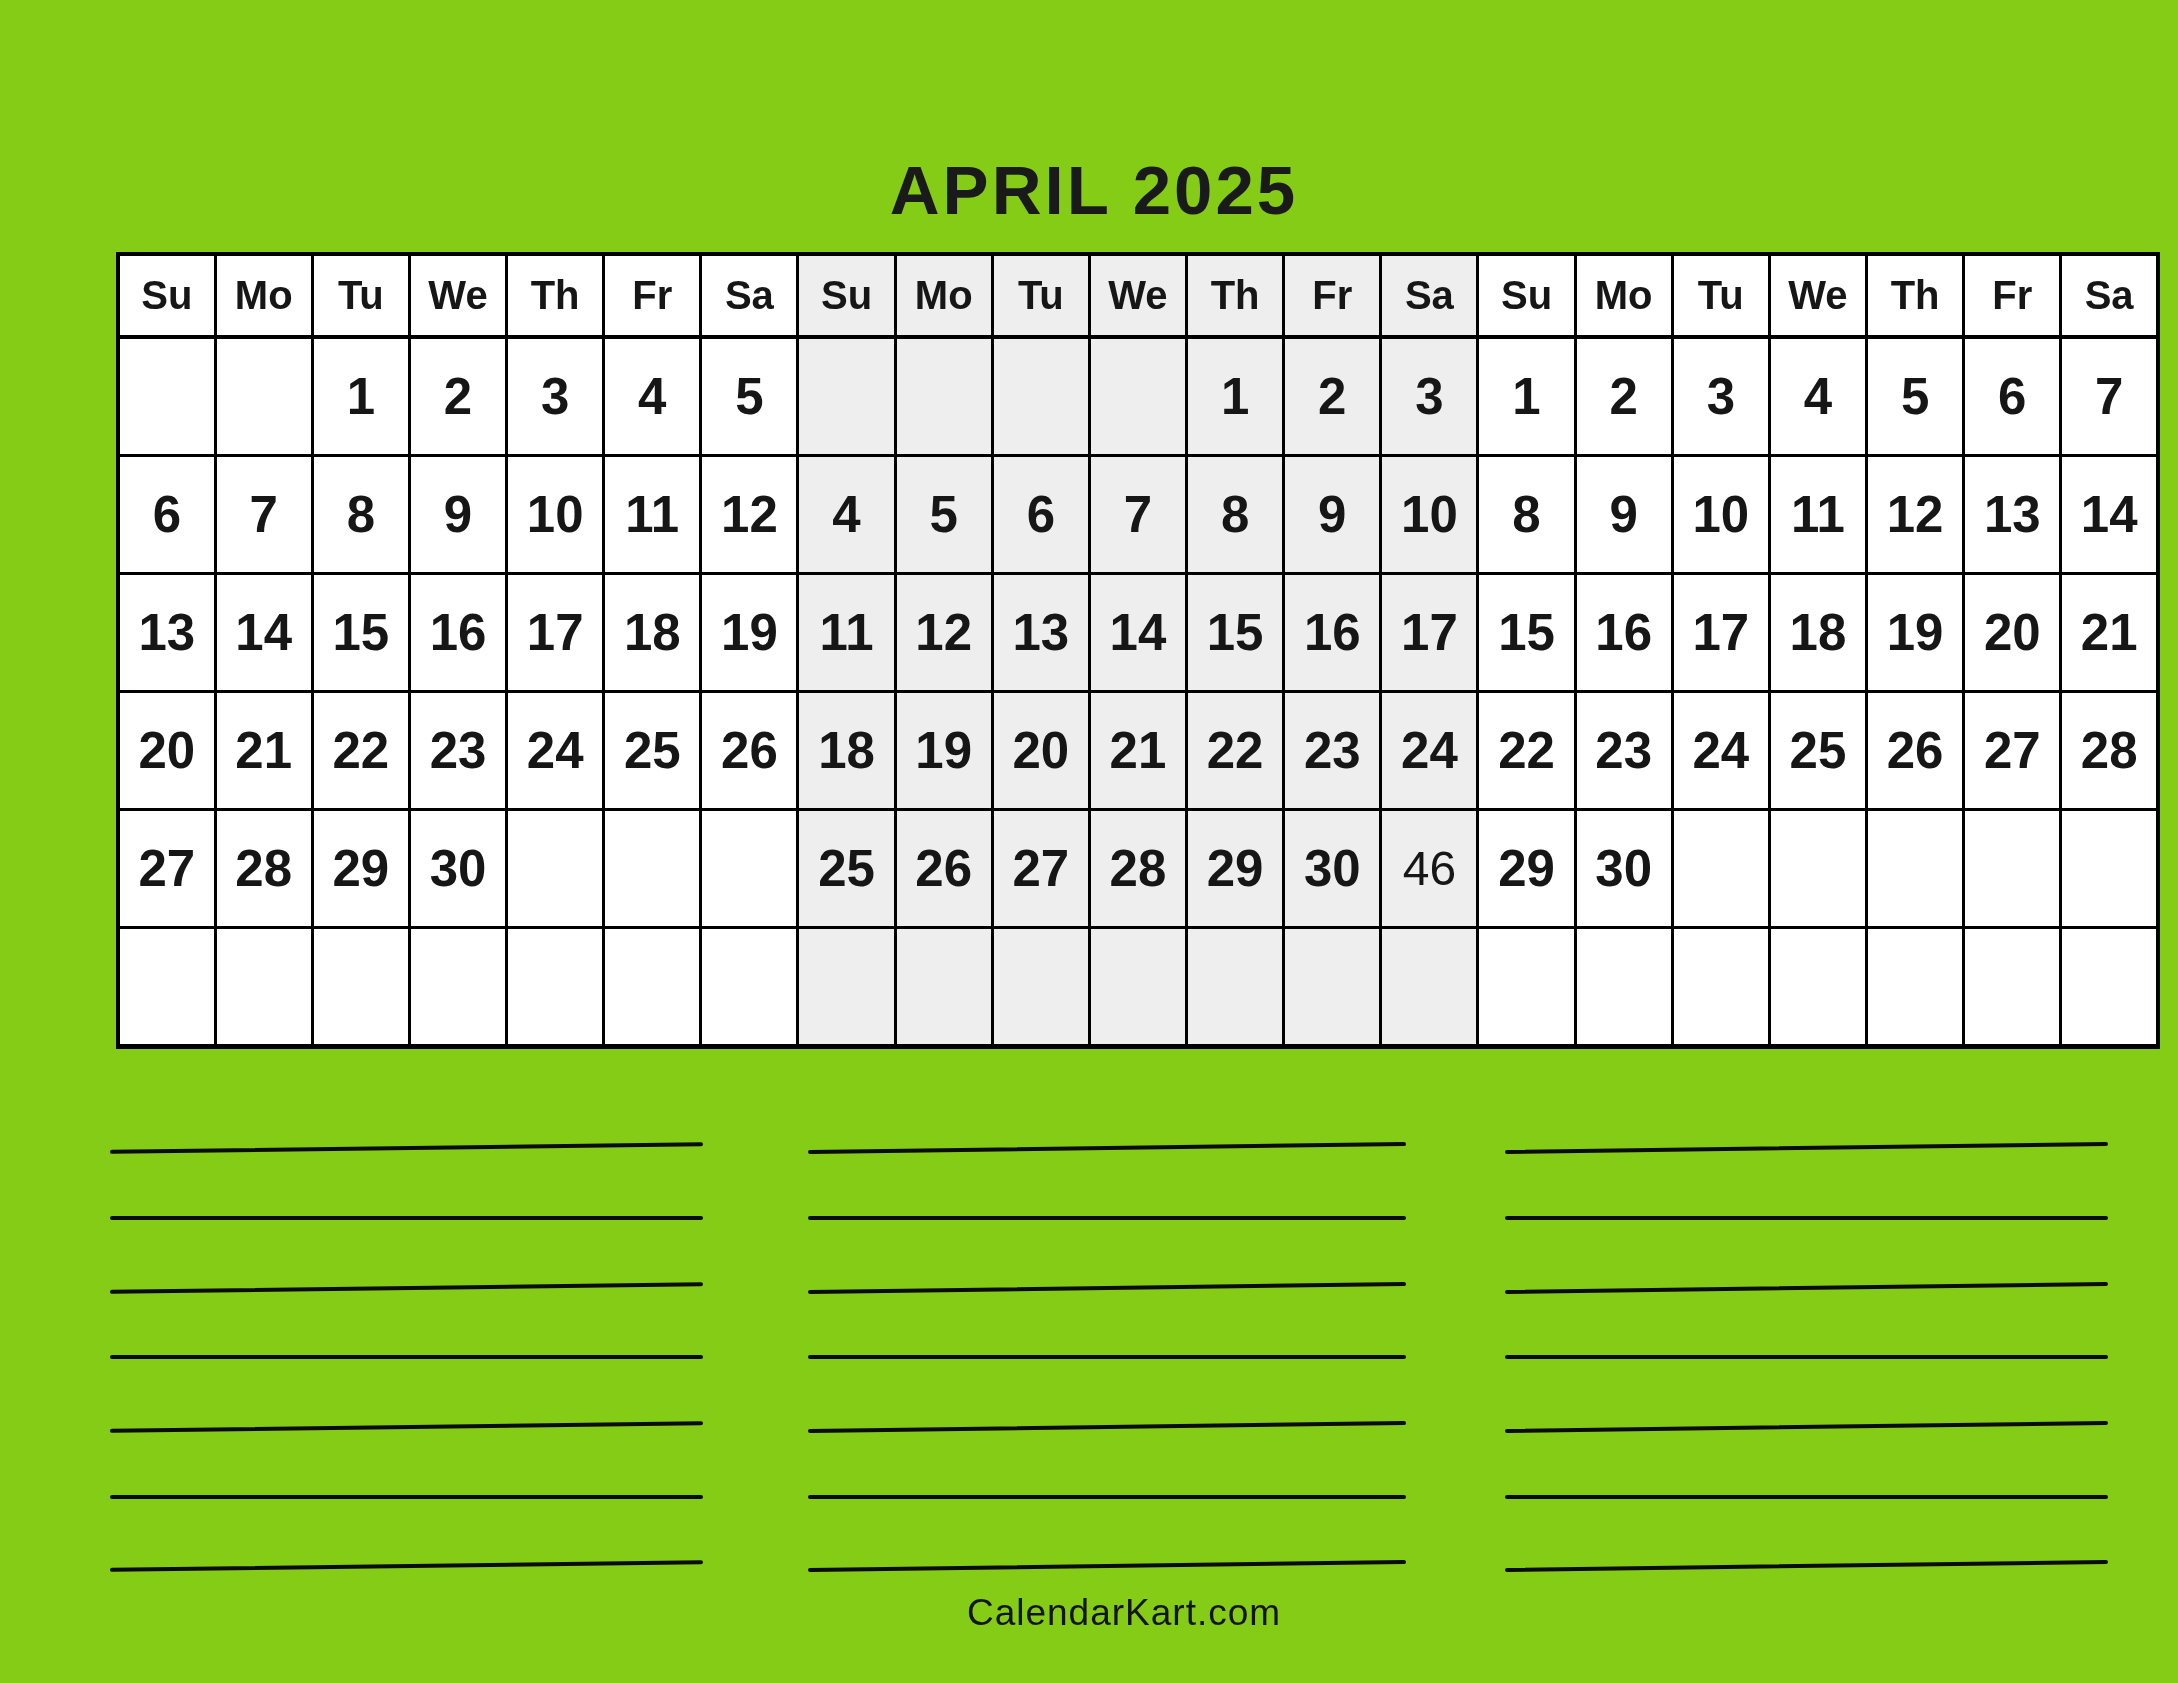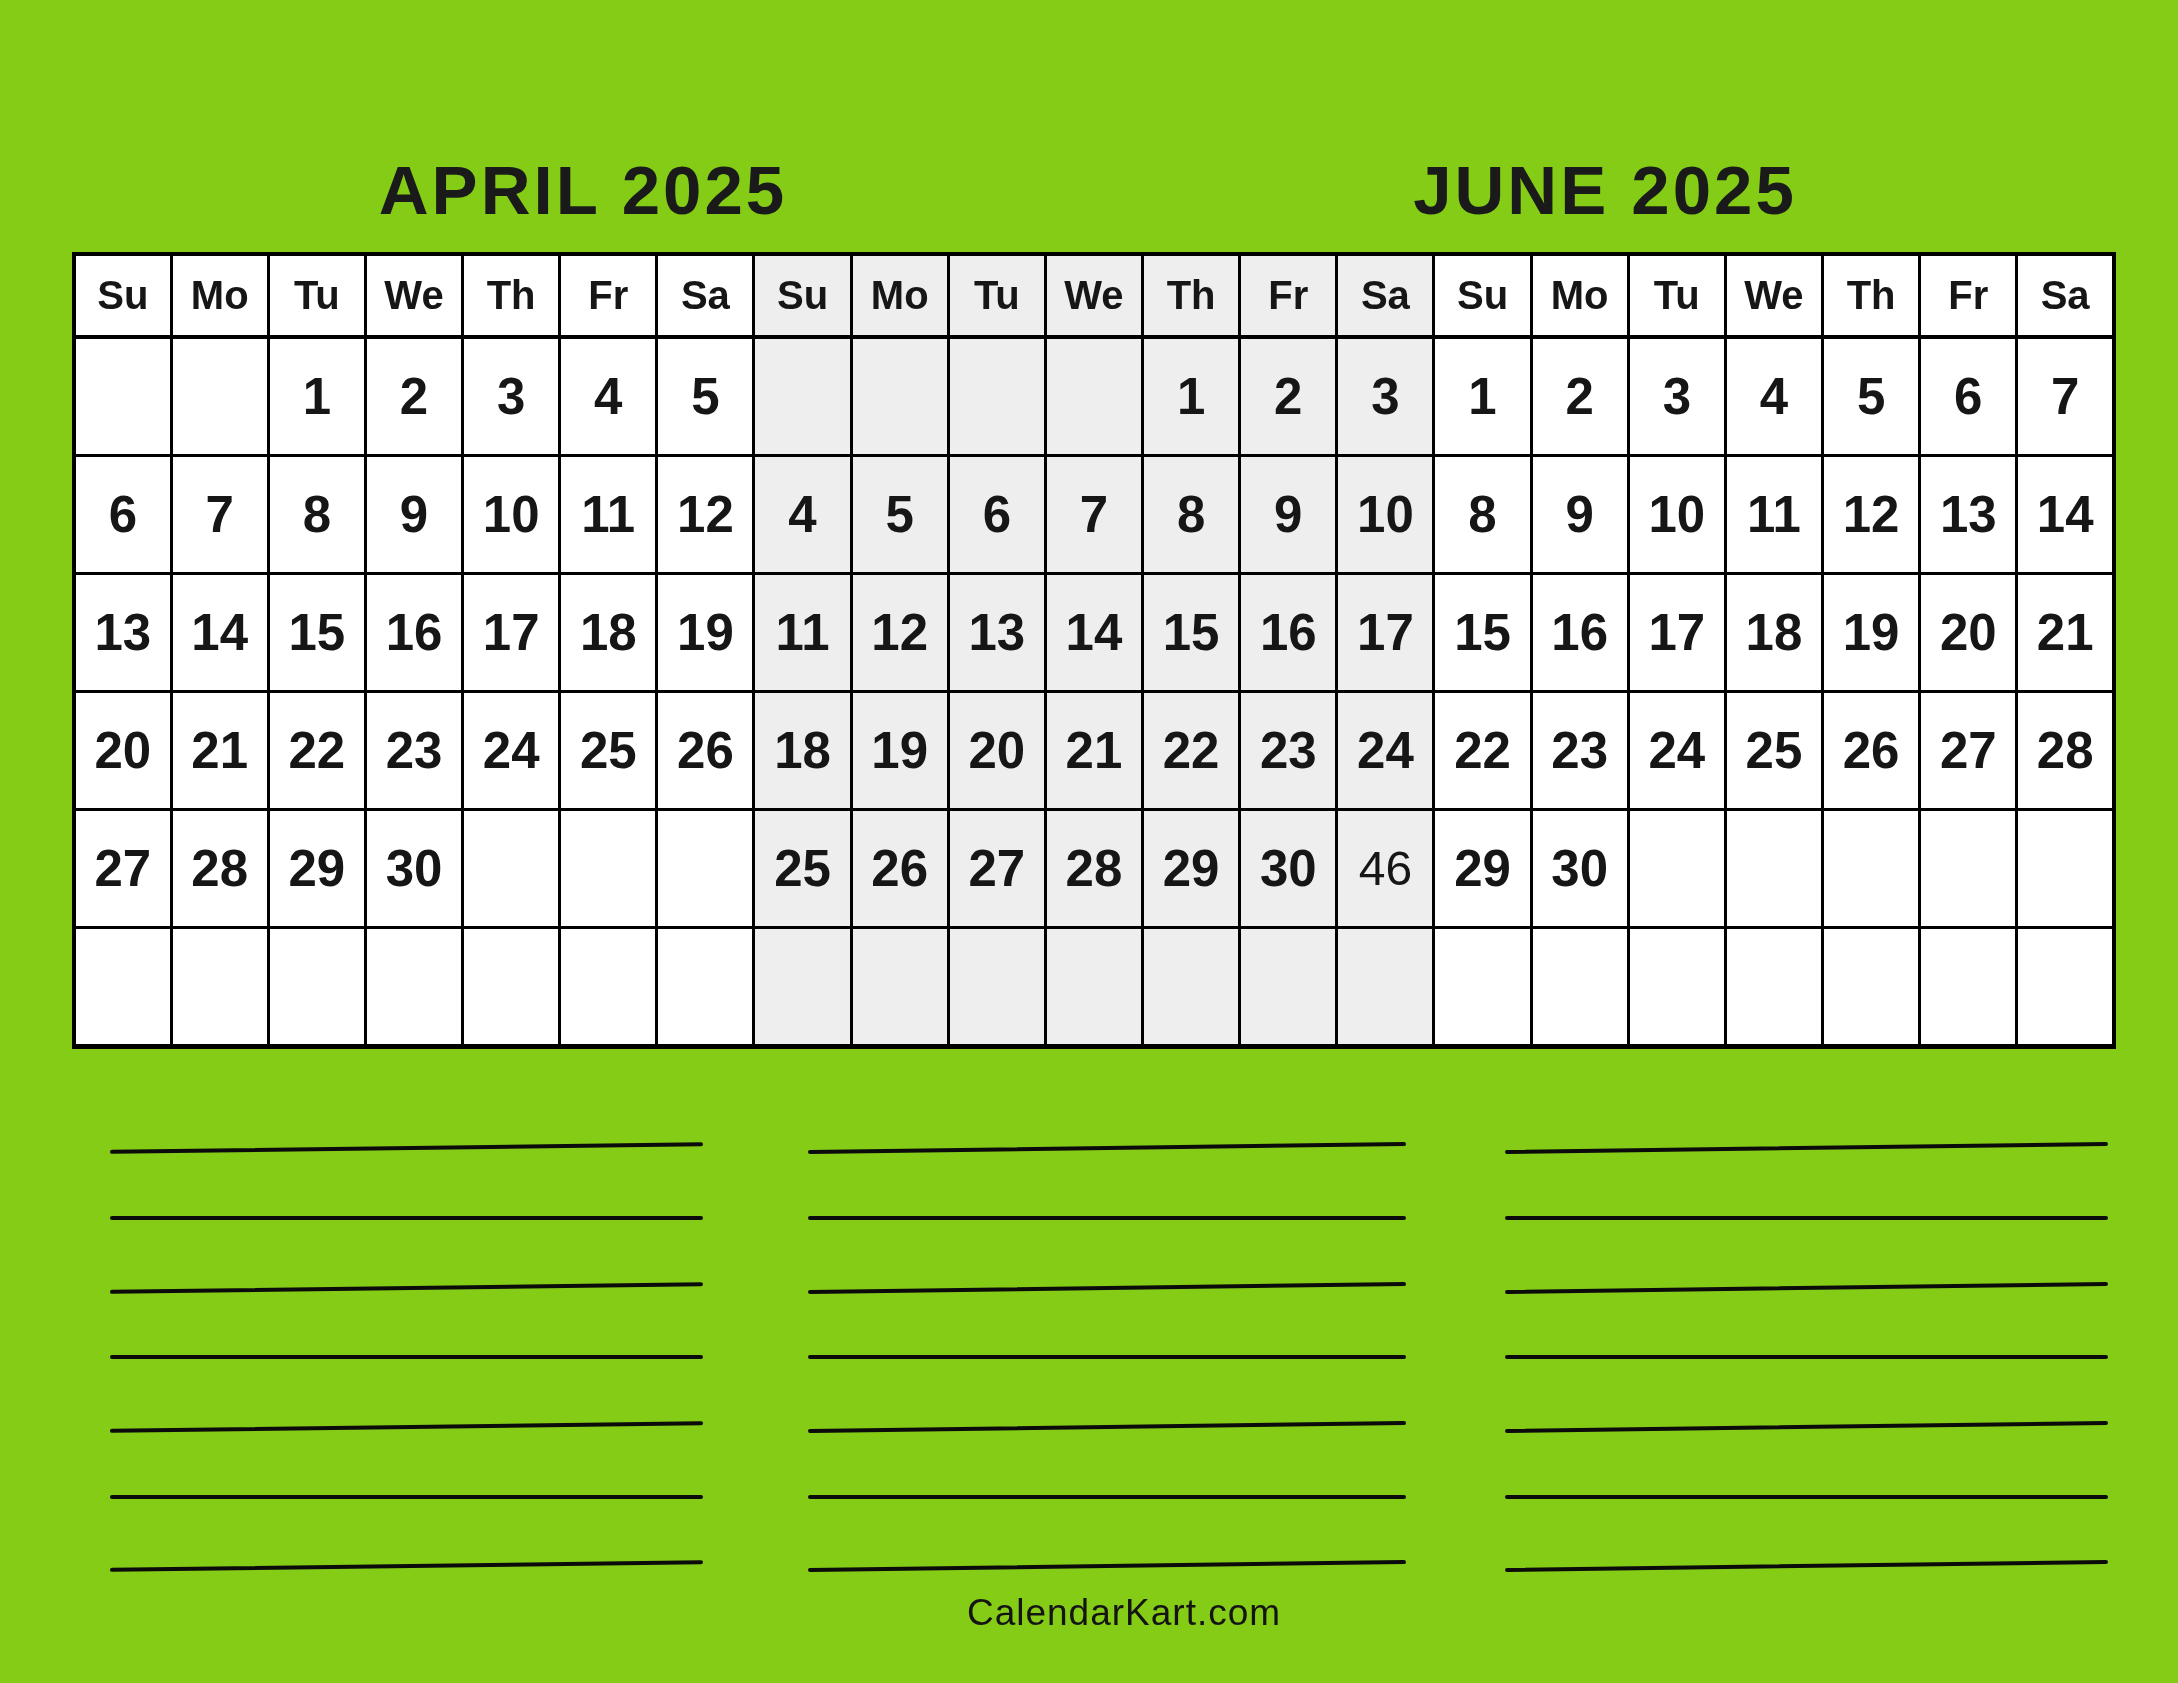--- a/index.html
+++ b/index.html
@@ -29,20 +29,21 @@
     letter-spacing: 3px;
     color: #1a1a1a;
     white-space: nowrap;
   }
   .cal-wrap { position: absolute; left: 72px; top: 252px; width: 2044px; }
   table.cal {
     width: 2044px;
     table-layout: fixed;
     border-collapse: collapse;
     border: 4px solid #000;
+    margin-left: 44px;
   }
   table.cal th, table.cal td {
     border: 3px solid #000;
     padding: 0;
     text-align: center;
     vertical-align: middle;
     overflow: hidden;
     background: #ffffff;
   }
   table.cal thead th {
@@ -80,21 +81,20 @@
     padding-left: 35px;
   }
 </style>
 </head>
 <body>
 
 <div class="page">
 
   <div class="titles">
     <h1 class="title">APRIL 2025</h1>
-    <h1 class="title">JUNE 2025</h1>
   </div>
 
   <div class="cal-wrap">
       <table class="cal">
         <thead>
           <tr>
             <th>Su</th>
             <th>Mo</th>
             <th>Tu</th>
             <th>We</th>

